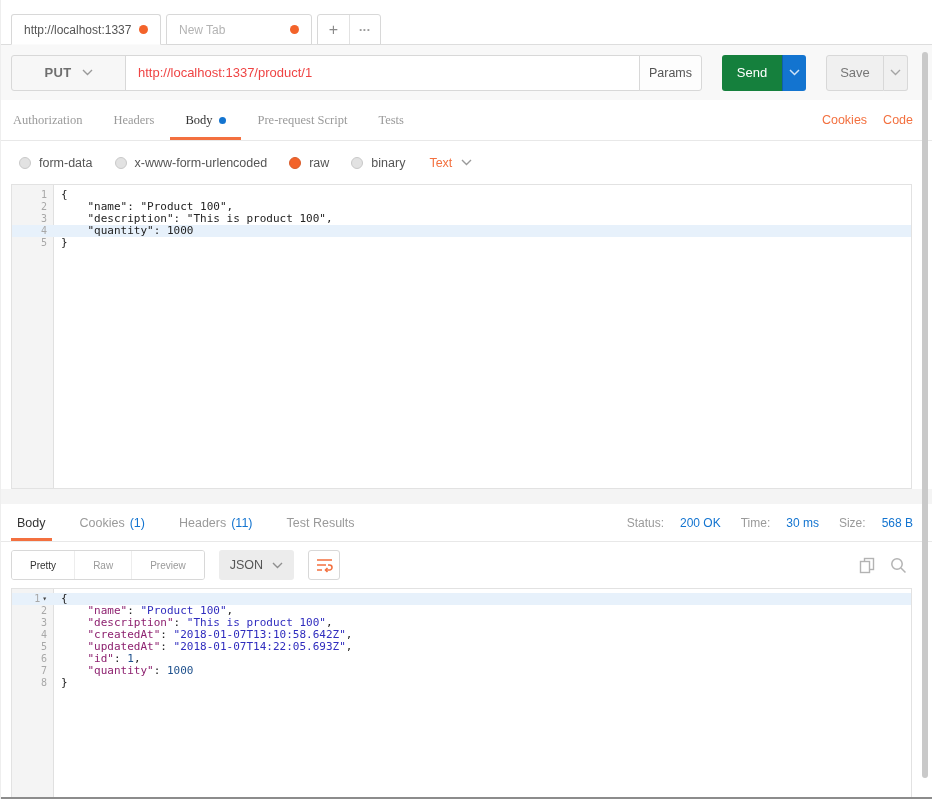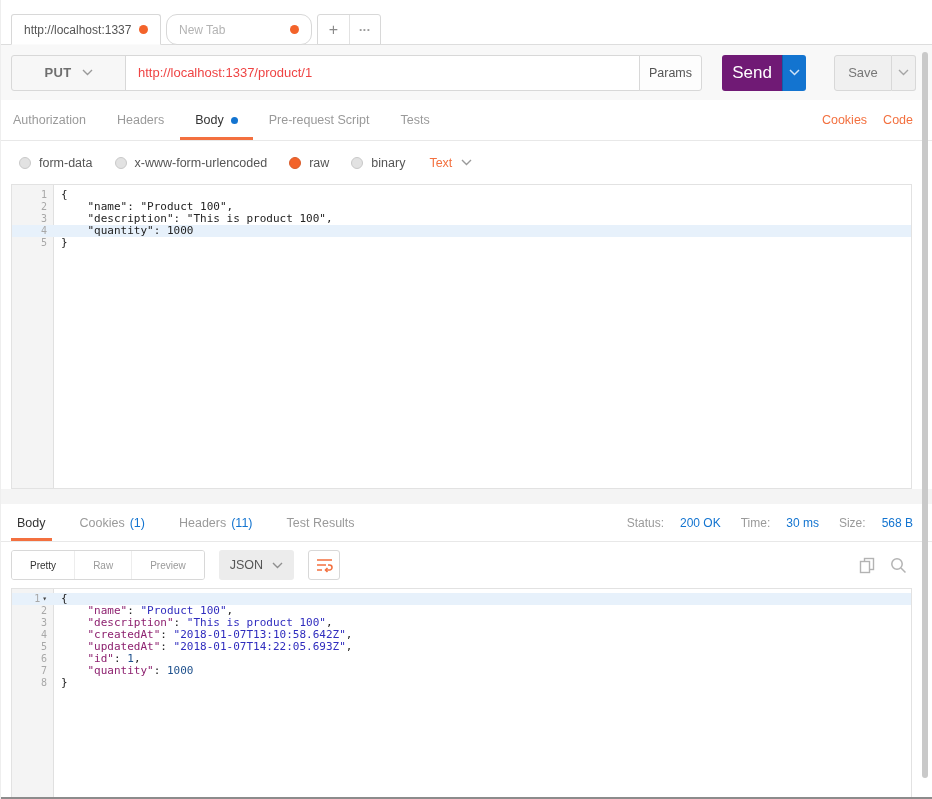--- a/index.html
+++ b/index.html
@@ -13,21 +13,21 @@
 
   
   .topbar { position:absolute; top:0; left:0; width:932px; height:45px; display:flex; border-bottom:1px solid #ddd; background:#fff; }
   .tabstrip { flex:1; display:flex; align-items:flex-end; padding-left:10px; }
   .wtab {
     height:31px; display:flex; align-items:center; justify-content:space-between;
     border:1px solid #d8d8d8; border-radius:3px 3px 0 0; background:#fff;
     padding:0 12px; margin-bottom:-1px; position:relative; z-index:2; cursor:pointer;
   }
   .wtab.t1 { width:150px; }
-  .wtab.t2 { width:146px; margin-left:5px;border-radius:11px; }
+  .wtab.t2 { width:146px; margin-left:5px; }
   .wtab.active { border-bottom-color:#fbfbfb; }
   .wtab-label { font-size:12px; color:#555; white-space:nowrap; overflow:hidden; }
   .wtab-label.dim { color:#b3b3b3; }
   .dot-orange { width:9px; height:9px; border-radius:50%; background:#f3632a; flex:0 0 auto; margin-left:8px; }
   .tact-group { display:flex; margin-left:5px; margin-bottom:-1px; height:31px; border:1px solid #d8d8d8; border-radius:3px 3px 0 0; background:#fff; }
   .tact { width:31px; height:100%; background:none; border:none; display:flex; align-items:center; justify-content:center; cursor:pointer; }
   .tact + .tact { border-left:1px solid #e2e2e2; }
   .plus-glyph { font-size:16px; color:#8a8a8a; line-height:1; }
   .ellipsis { font-size:8px; letter-spacing:1px; color:#9a9a9a; }
   .envarea { width:302px; height:100%; background:#f4f4f4; border-left:1px solid #ddd; display:flex; align-items:center; padding:0 10px 0 14px; gap:9px; }
@@ -38,29 +38,29 @@
 
   
   .builder { position:absolute; top:45px; left:0; width:932px; height:55px; background:#f8f8f8; display:flex; align-items:center; padding-left:10px; }
   .urlgroup { display:flex; height:36px; }
   .method { width:115px; background:#f7f7f7; border:1px solid #d8d8d8; border-radius:3px 0 0 3px; display:flex; align-items:center; justify-content:center; gap:10px; cursor:pointer; }
   .method-label { font-size:13px; font-weight:bold; color:#6f6f6f; letter-spacing:.4px; }
   .method .chev { color:#9a9a9a; }
   .url-input { width:515px; height:36px; margin-left:-1px; border:1px solid #d8d8d8; background:#fff; font-family:"Liberation Sans",sans-serif; font-size:13px; color:#ef4444; padding:0 12px; outline:none; }
   .params-btn { width:63px; height:36px; margin-left:-1px; border:1px solid #d8d8d8; border-radius:0 3px 3px 0; background:#fdfdfd; font-size:12.5px; color:#555; cursor:pointer; }
   .send-group { display:flex; height:36px; margin-left:20px; }
-  .send-main { width:60px; background:#701a75; color:#fff; border:none; border-radius:3px 0 0 3px; font-size:17px; cursor:pointer; }
+  .send-main { width:60px; background:#15803d; color:#fff; border:none; border-radius:3px 0 0 3px; font-size:13px; cursor:pointer; }
   .send-caret { width:24px; background:#1374d0; border:none; border-left:1px solid rgba(0,0,0,.18); border-radius:0 3px 3px 0; color:#cfe3f7; display:flex; align-items:center; justify-content:center; cursor:pointer; }
-  .save-group { display:flex; height:36px; margin-left:28px; }
+  .save-group { display:flex; height:36px; margin-left:20px; }
   .save-main { width:58px; background:#f0f0f0; border:1px solid #d8d8d8; border-radius:3px 0 0 3px; font-size:13px; color:#777; cursor:pointer; }
   .save-caret { width:24px; background:#f0f0f0; border:1px solid #d8d8d8; border-left:none; border-radius:0 3px 3px 0; color:#a5a5a5; display:flex; align-items:center; justify-content:center; cursor:pointer; }
 
   
   .reqtabs { position:absolute; top:100px; left:0; width:932px; height:41px; background:#fff; border-bottom:1px solid #e8e8e8; display:flex; align-items:stretch; padding:0 20px 0 12px; }
-  .rtab { position:relative; display:flex; align-items:center; margin-right:31px; font-size:12.5px; color:#9a9a9a; cursor:pointer; }
+  .rtab { position:relative; display:flex; align-items:center; margin-right:31px; font-size:12.5px; color:#9a9a9a; cursor:pointer;font-family:Liberation Serif, serif; }
   .rtab.active { color:#333; }
   .rtab.active::after { content:''; position:absolute; left:-15px; right:-15px; bottom:0; height:3px; background:#f3703f; }
   .dot-blue { width:7px; height:7px; border-radius:50%; background:#1374d0; margin-left:7px; }
   .reqlinks { margin-left:auto; display:flex; align-items:center; gap:16px; }
   .olink { font-size:12.5px; color:#f3703f; cursor:pointer; }
 
   
   .bodytype { position:absolute; top:141px; left:0; width:932px; height:43px; background:#fff; display:flex; align-items:center; padding-left:18px; }
   .btopt { display:flex; align-items:center; margin-right:22px; cursor:pointer; }
   .radio { width:12px; height:12px; border-radius:50%; background:#e2e2e2; border:1px solid #c9c9c9; }

